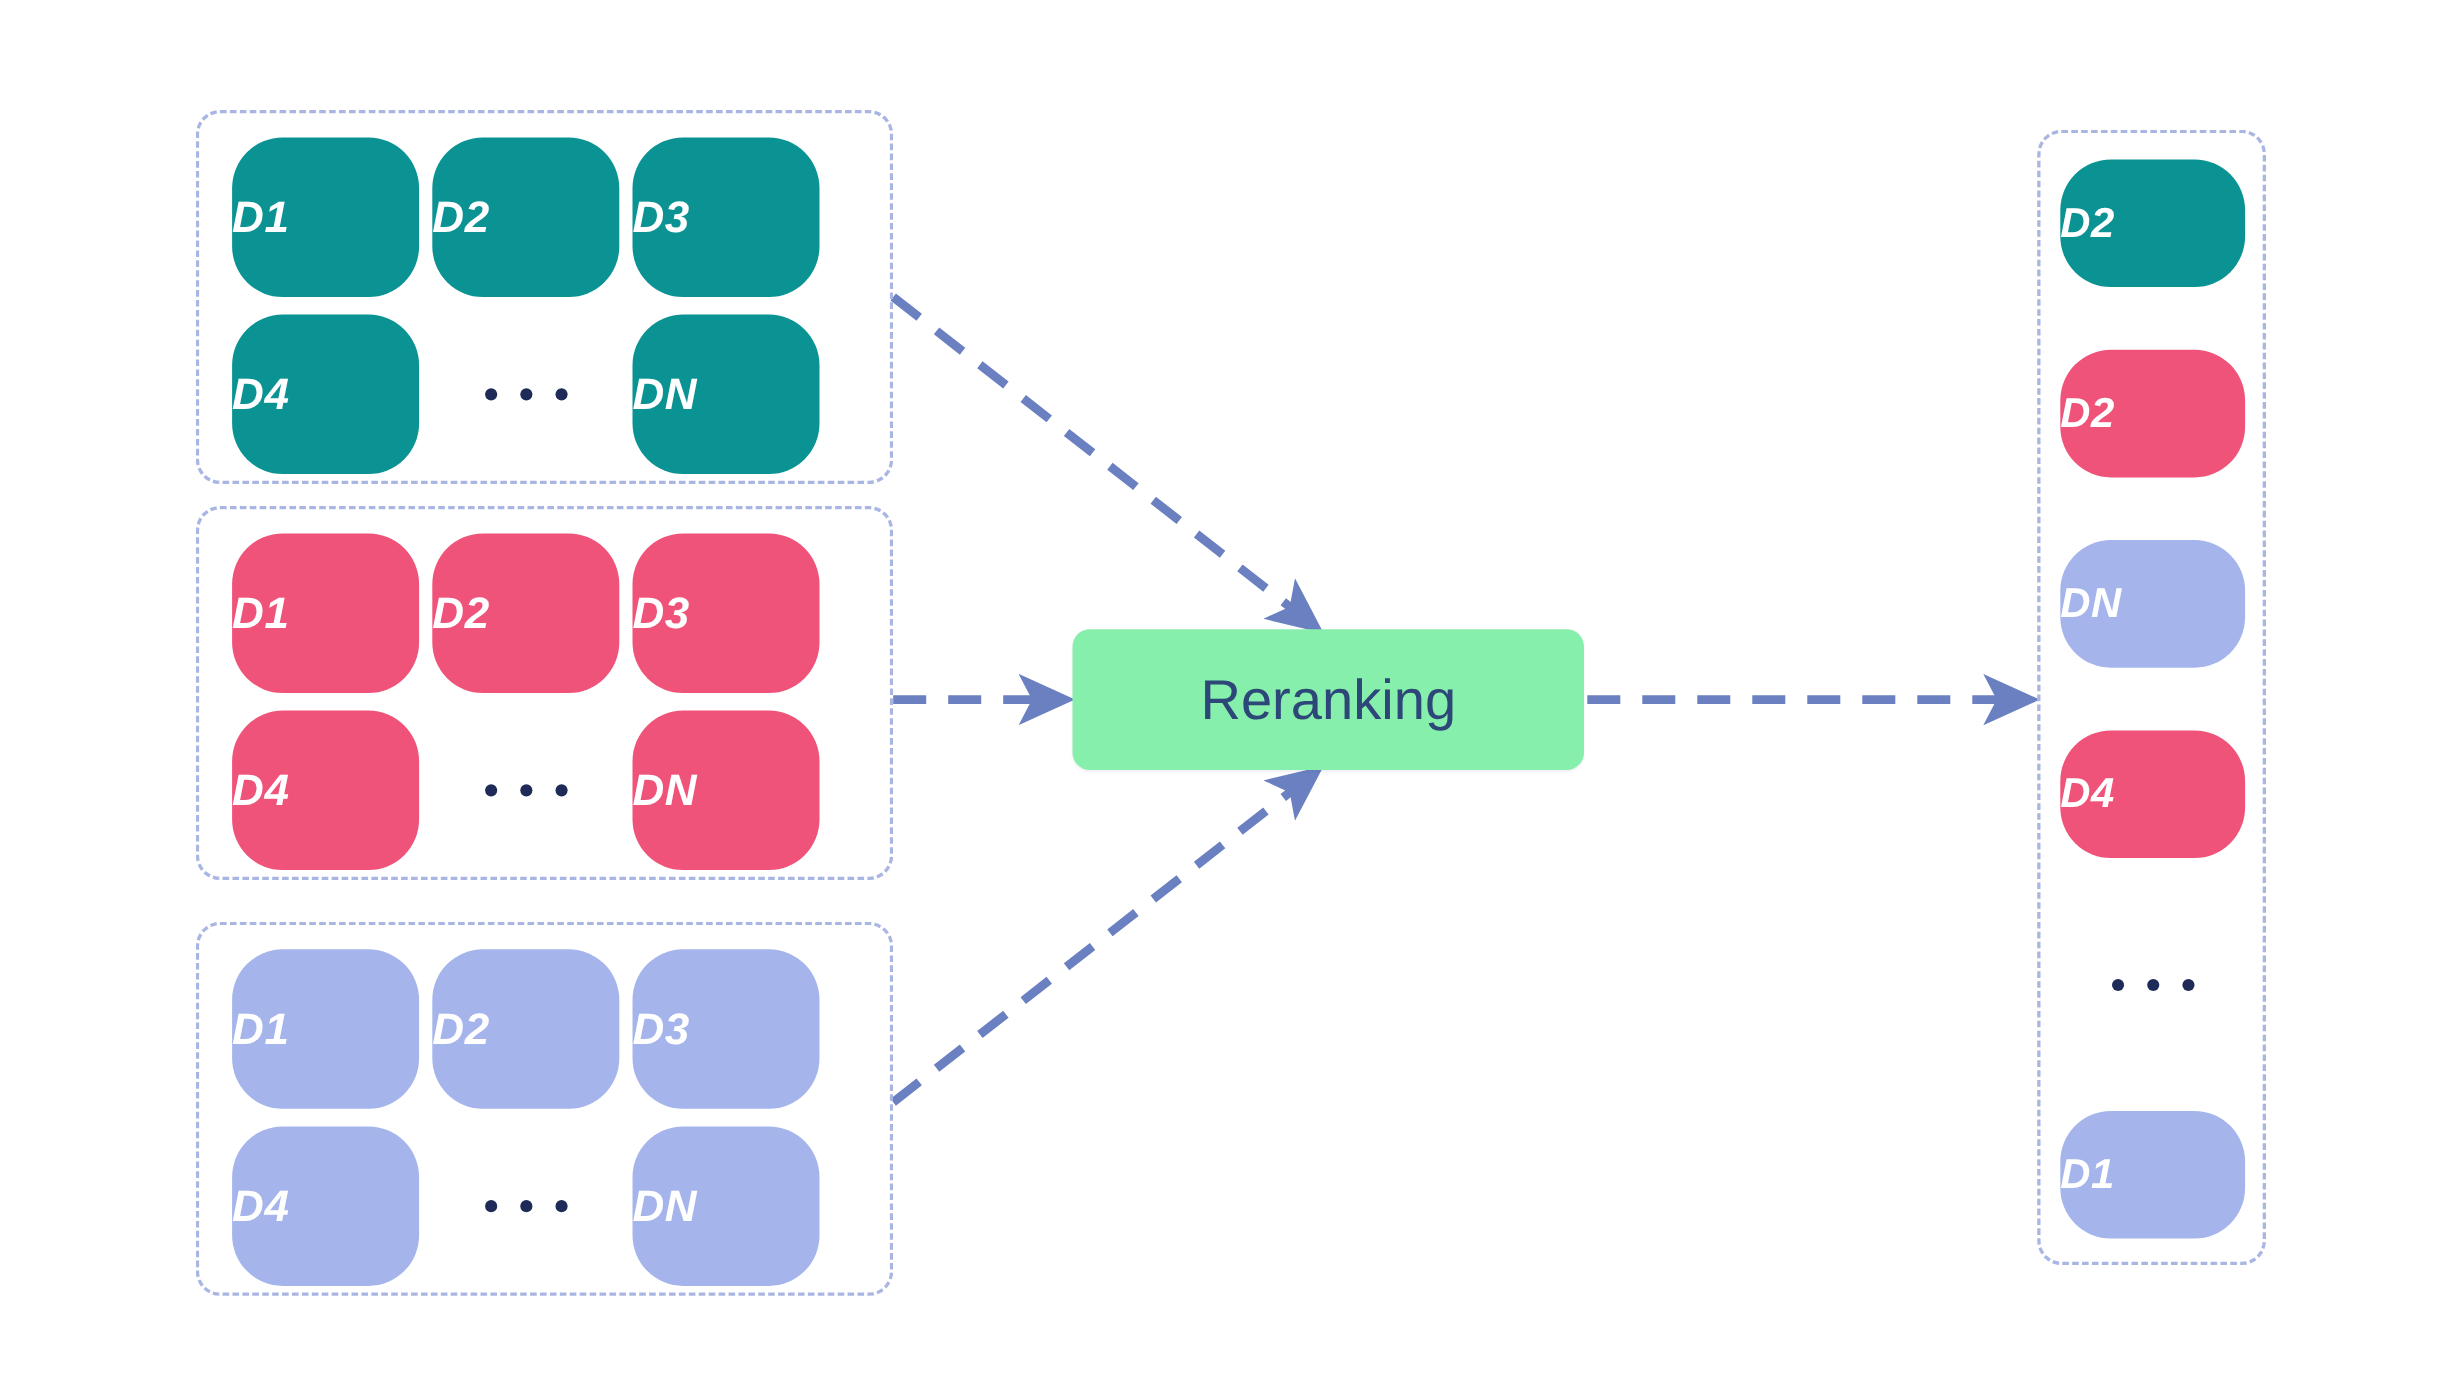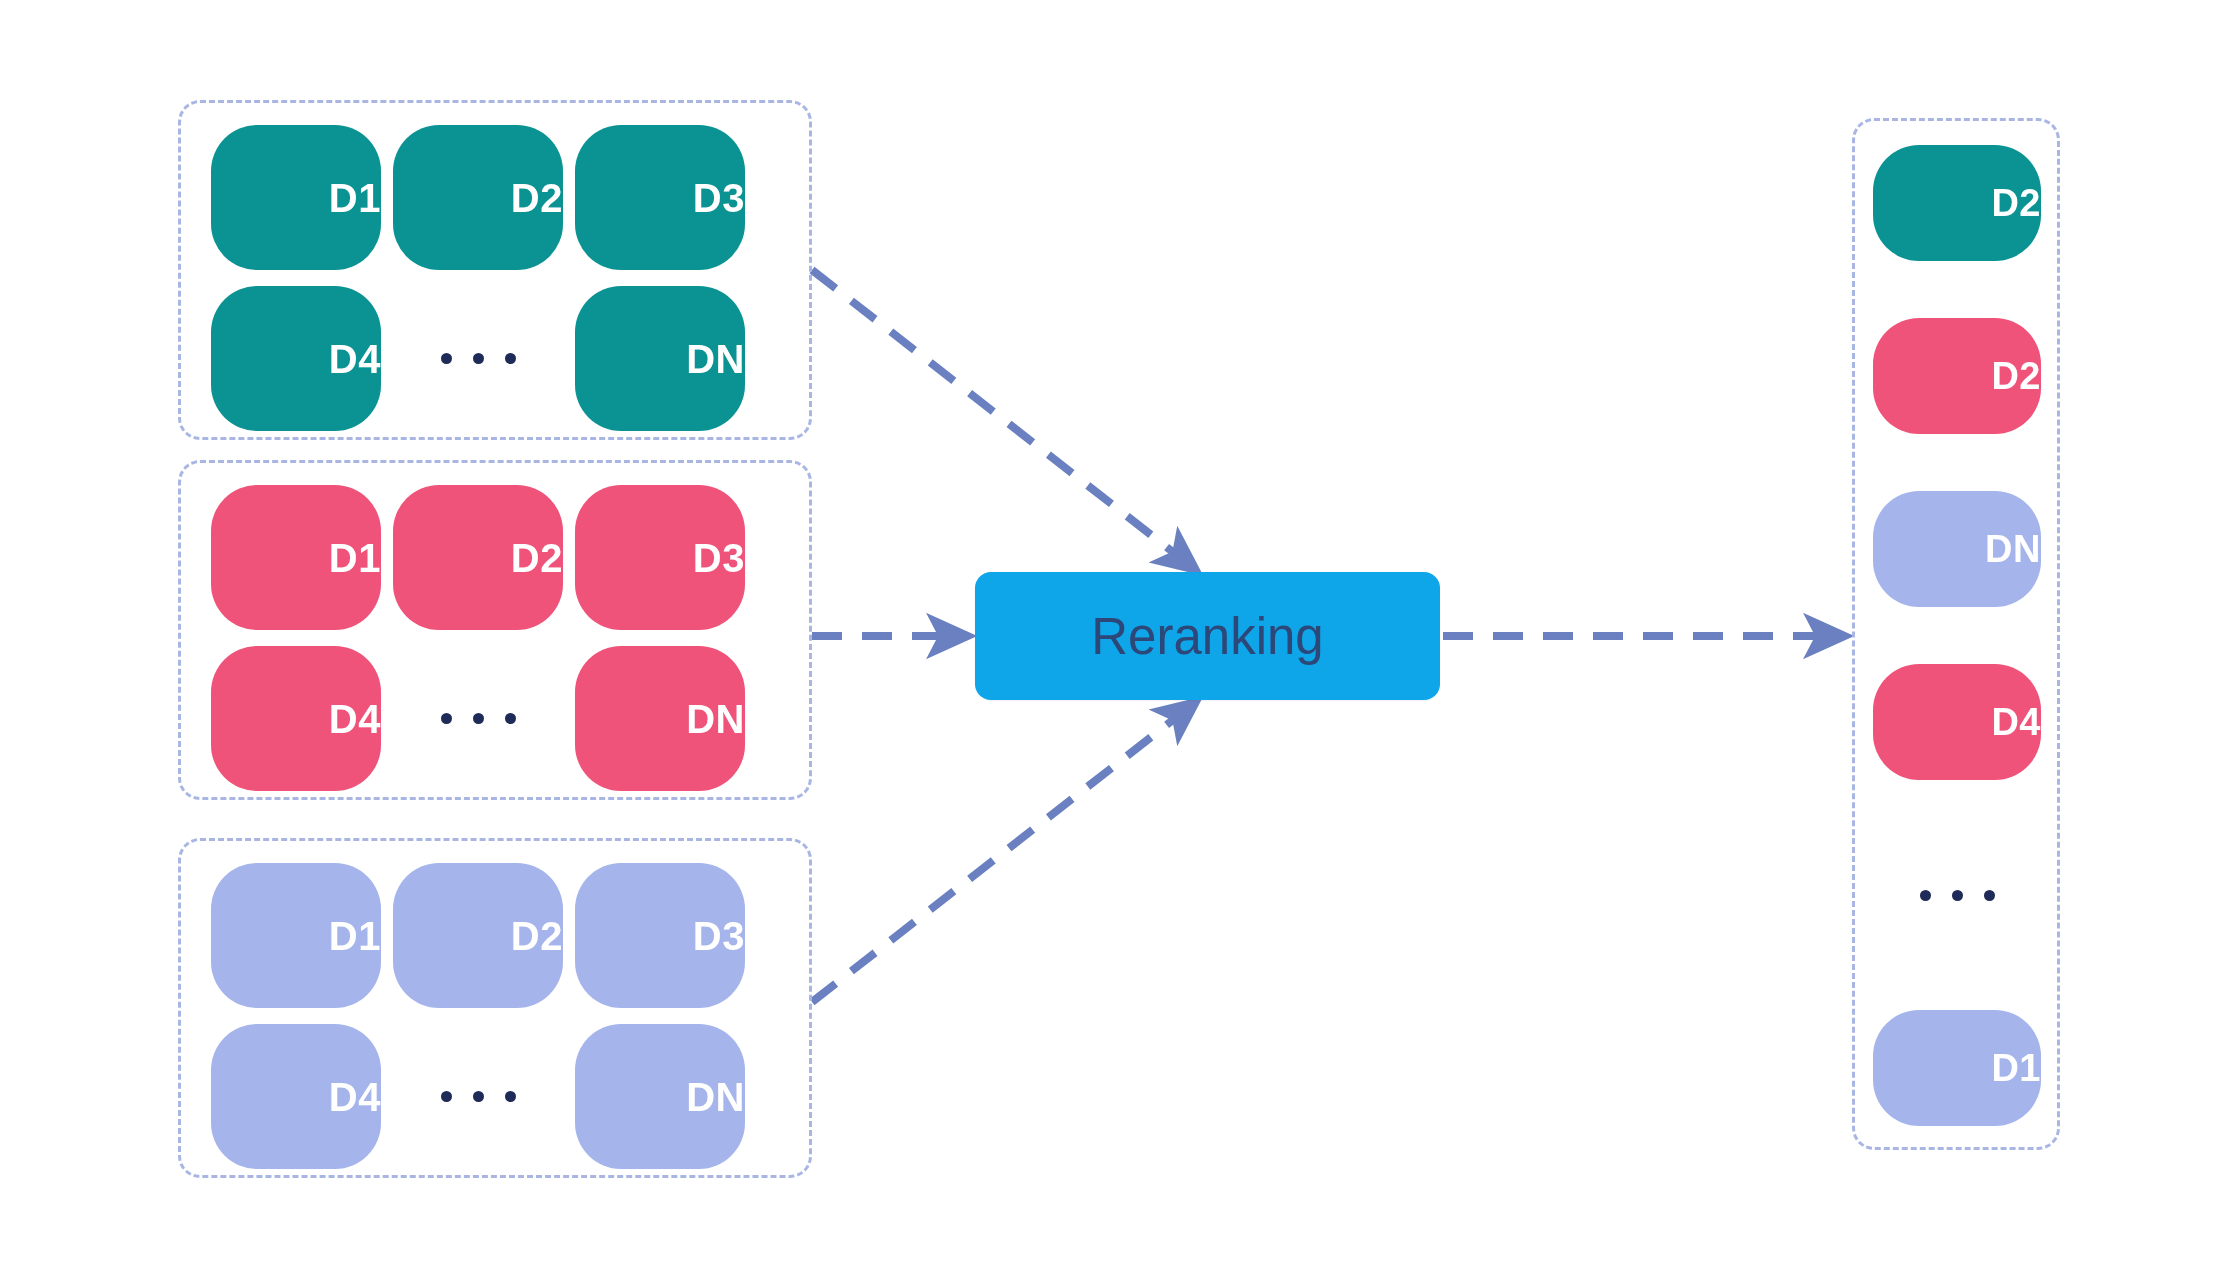--- a/index.html
+++ b/index.html
@@ -28,27 +28,28 @@
     border-radius: 22px;
     background: transparent;
   }
 
   
   .pill {
     position: absolute;
     box-sizing: border-box;
     display: flex;
     align-items: center;
-    justify-content: flex-end;
+    justify-content: flex-start;
     border-radius: 46px;
     color: #ffffff;
     font-weight: bold;
     letter-spacing: 0.5px;
     line-height: 1;
     user-select: none;
+    font-style: italic;
   }
   .pill-grid { width: 170px; height: 145px; font-size: 40px; }
   .pill-rank { width: 168px; height: 116px; font-size: 38px; }
 
   .c-teal     { background: #0b9394; }
   .c-pink     { background: #ef5379; }
   .c-lavender { background: #a5b5ec; }
 
   
   .dots {
@@ -67,21 +68,21 @@
   }
 
   
   #reranking-node {
     position: absolute;
     left: 975px;
     top: 572px;
     width: 465px;
     height: 128px;
     box-sizing: border-box;
-    background: #0ea5e9;
+    background: #86efac;
     border-radius: 16px;
     display: flex;
     align-items: center;
     justify-content: center;
     color: #2c4778;
     font-size: 51px;
     font-weight: normal;
     box-shadow: 0 1px 2px rgba(40,60,110,0.07);
   }
 

